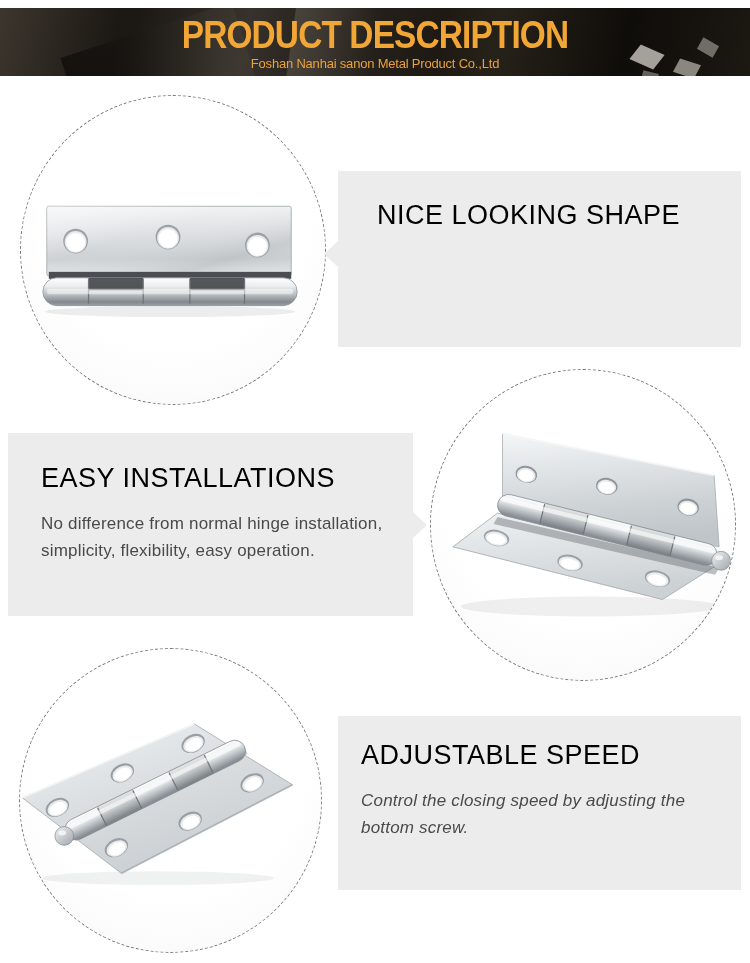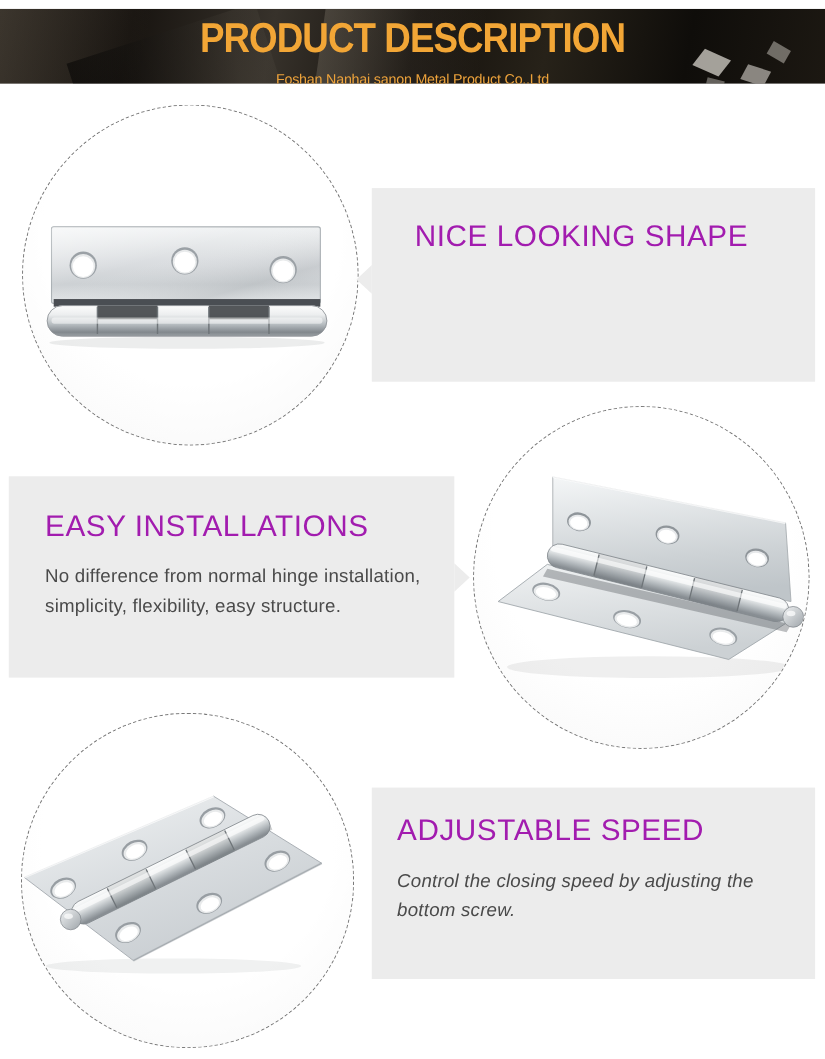--- a/index.html
+++ b/index.html
@@ -27,21 +27,21 @@
   .p1 { left:634px; top:40px; width:26px; height:18px; opacity:.8;  transform:rotate(24deg) skewX(-14deg); }
   .p2 { left:676px; top:53px; width:22px; height:15px; opacity:.65; transform:rotate(18deg) skewX(-10deg); }
   .p3 { left:699px; top:33px; width:18px; height:13px; opacity:.5;  transform:rotate(30deg); }
   .p4 { left:642px; top:64px; width:16px; height:9px;  opacity:.45; transform:rotate(14deg); }
   .hdr-title {
     position:absolute; top:8px; left:0; width:100%; text-align:center;
     font-size:38px; line-height:1.0; font-weight:700; letter-spacing:-1px;
     color:#F2A636; transform:scaleX(.88); white-space:nowrap;
   }
   .hdr-sub {
-    position:absolute; top:57px; left:0; width:100%; text-align:center;
+    position:absolute; top:49px; left:0; width:100%; text-align:center;
     font-size:13px; line-height:1.1; color:#ECA23B; letter-spacing:-.2px;
   }
 
   
   .circle {
     position:absolute; border:1px dashed #7a7a7a; border-radius:50%;
     background:radial-gradient(circle at 50% 38%, #ffffff 55%, #fbfbfb 76%, #f0f0f0 100%);
     overflow:hidden;
   }
   .c1 { left:20px;  top:87px;  width:304px; height:308px; }
@@ -49,21 +49,21 @@
   .c3 { left:19px;  top:640px; width:301px; height:303px; }
   .circle svg { position:absolute; left:0; top:0; width:100%; height:100%; }
 
   
   .bubble { position:absolute; background:#ECECEC; }
   .b1 { left:338px; top:163px; width:403px; height:176px; padding:29px 0 0 39px; box-sizing:border-box; }
   .b2 { left:8px;   top:425px; width:405px; height:183px; padding:30px 0 4px 33px; box-sizing:border-box; }
   .b3 { left:338px; top:708px; width:403px; height:174px; padding:24px 0 0 23px; box-sizing:border-box; }
   .bubble h2 {
     margin:0; font-size:27px; line-height:31px; font-weight:400;
-    color:#a21caf; letter-spacing:.5px;
+    color:#000000; letter-spacing:.5px;
   }
   .bubble p {
     margin:16px 0 0; font-size:17px; line-height:27px; color:#4A4A4A; letter-spacing:.2px;
   }
   .b1 p { max-width:310px; }
   .b2 p { max-width:365px; }
   .b3 p { max-width:350px;font-style:italic; }
   .ptr { position:absolute; width:0; height:0; }
   .ptr-left  { left:-14px;  top:70px; border-top:13px solid transparent;
                border-bottom:13px solid transparent; border-right:14px solid #ECECEC; }
@@ -141,21 +141,21 @@
   </div>
 
   <section class="bubble b1">
     <div class="ptr ptr-left"></div>
     <h2>NICE LOOKING SHAPE</h2>
   </section>
 
   <section class="bubble b2">
     <div class="ptr ptr-right"></div>
     <h2>EASY INSTALLATIONS</h2>
-    <p>No difference from normal hinge installation, simplicity, flexibility, easy structure.</p>
+    <p>No difference from normal hinge installation, simplicity, flexibility, easy operation.</p>
   </section>
 
   <div class="circle c2">
     <svg viewBox="0 0 306 306">
       <defs>
         <linearGradient id="g2leafV" x1="0" y1="0" x2=".15" y2="1">
           <stop offset="0" stop-color="#f4f6f7"></stop>
             <stop offset=".7" stop-color="#cdd2d5"></stop>
           <stop offset="1" stop-color="#bfc5c9"></stop>
         </linearGradient>

